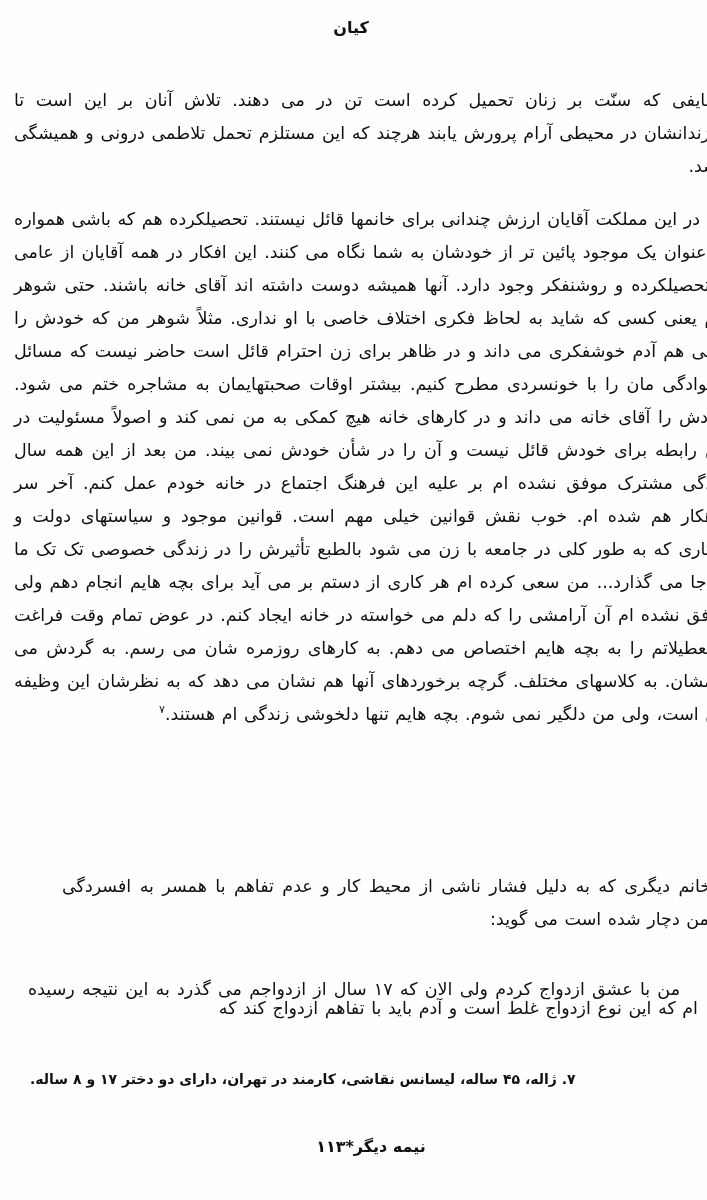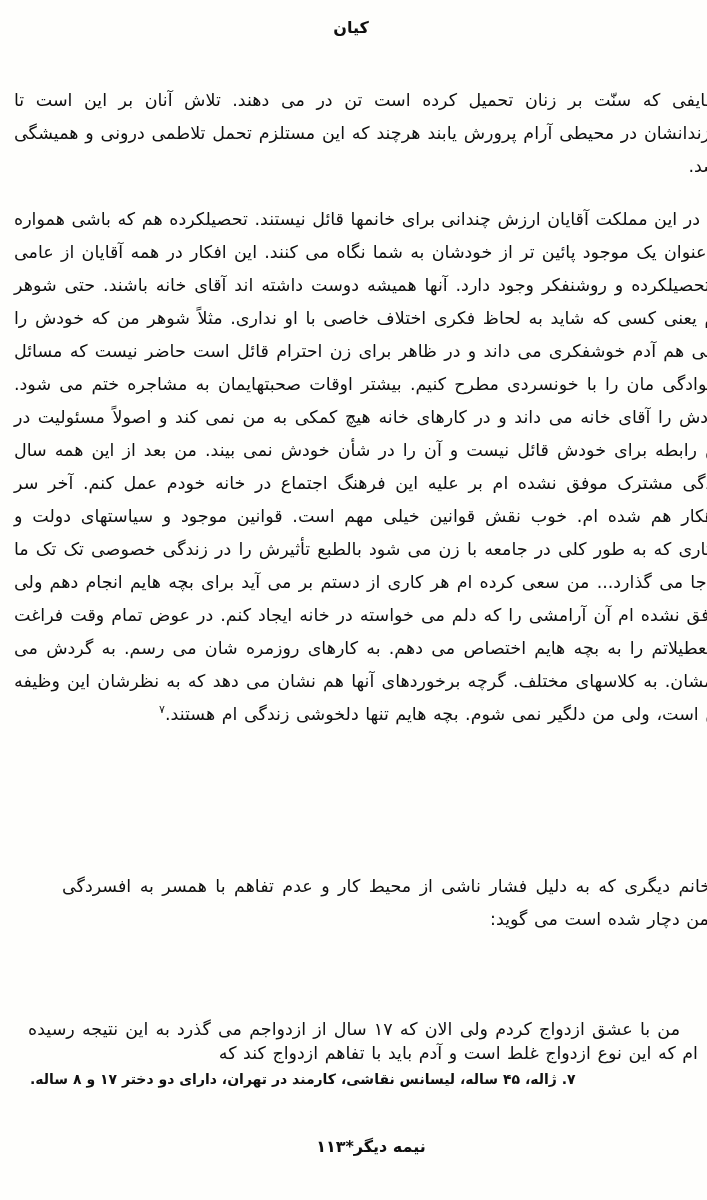--- a/index.html
+++ b/index.html
@@ -38,24 +38,24 @@
     font-size:17.5px;
     font-weight:400;
     line-height:33px;
     letter-spacing:0.1px;
     word-spacing:1px;
   }
   .p1{top:84px;}
   .p2{top:203px;text-indent:28px;}
   .p3{top:870px;margin-left:48px;}
   .quote{
-    top:1017px;
+    top:980px;
     right:44px;left:28px;
     text-indent:18px;
-    line-height:24px;
+    line-height:19px;
   }
   .fn-marker{
     font-size:11px;
     vertical-align:super;
     line-height:0;
   }
   .footnote{
     position:absolute;
     top:1068px;
     right:50px;left:30px;

